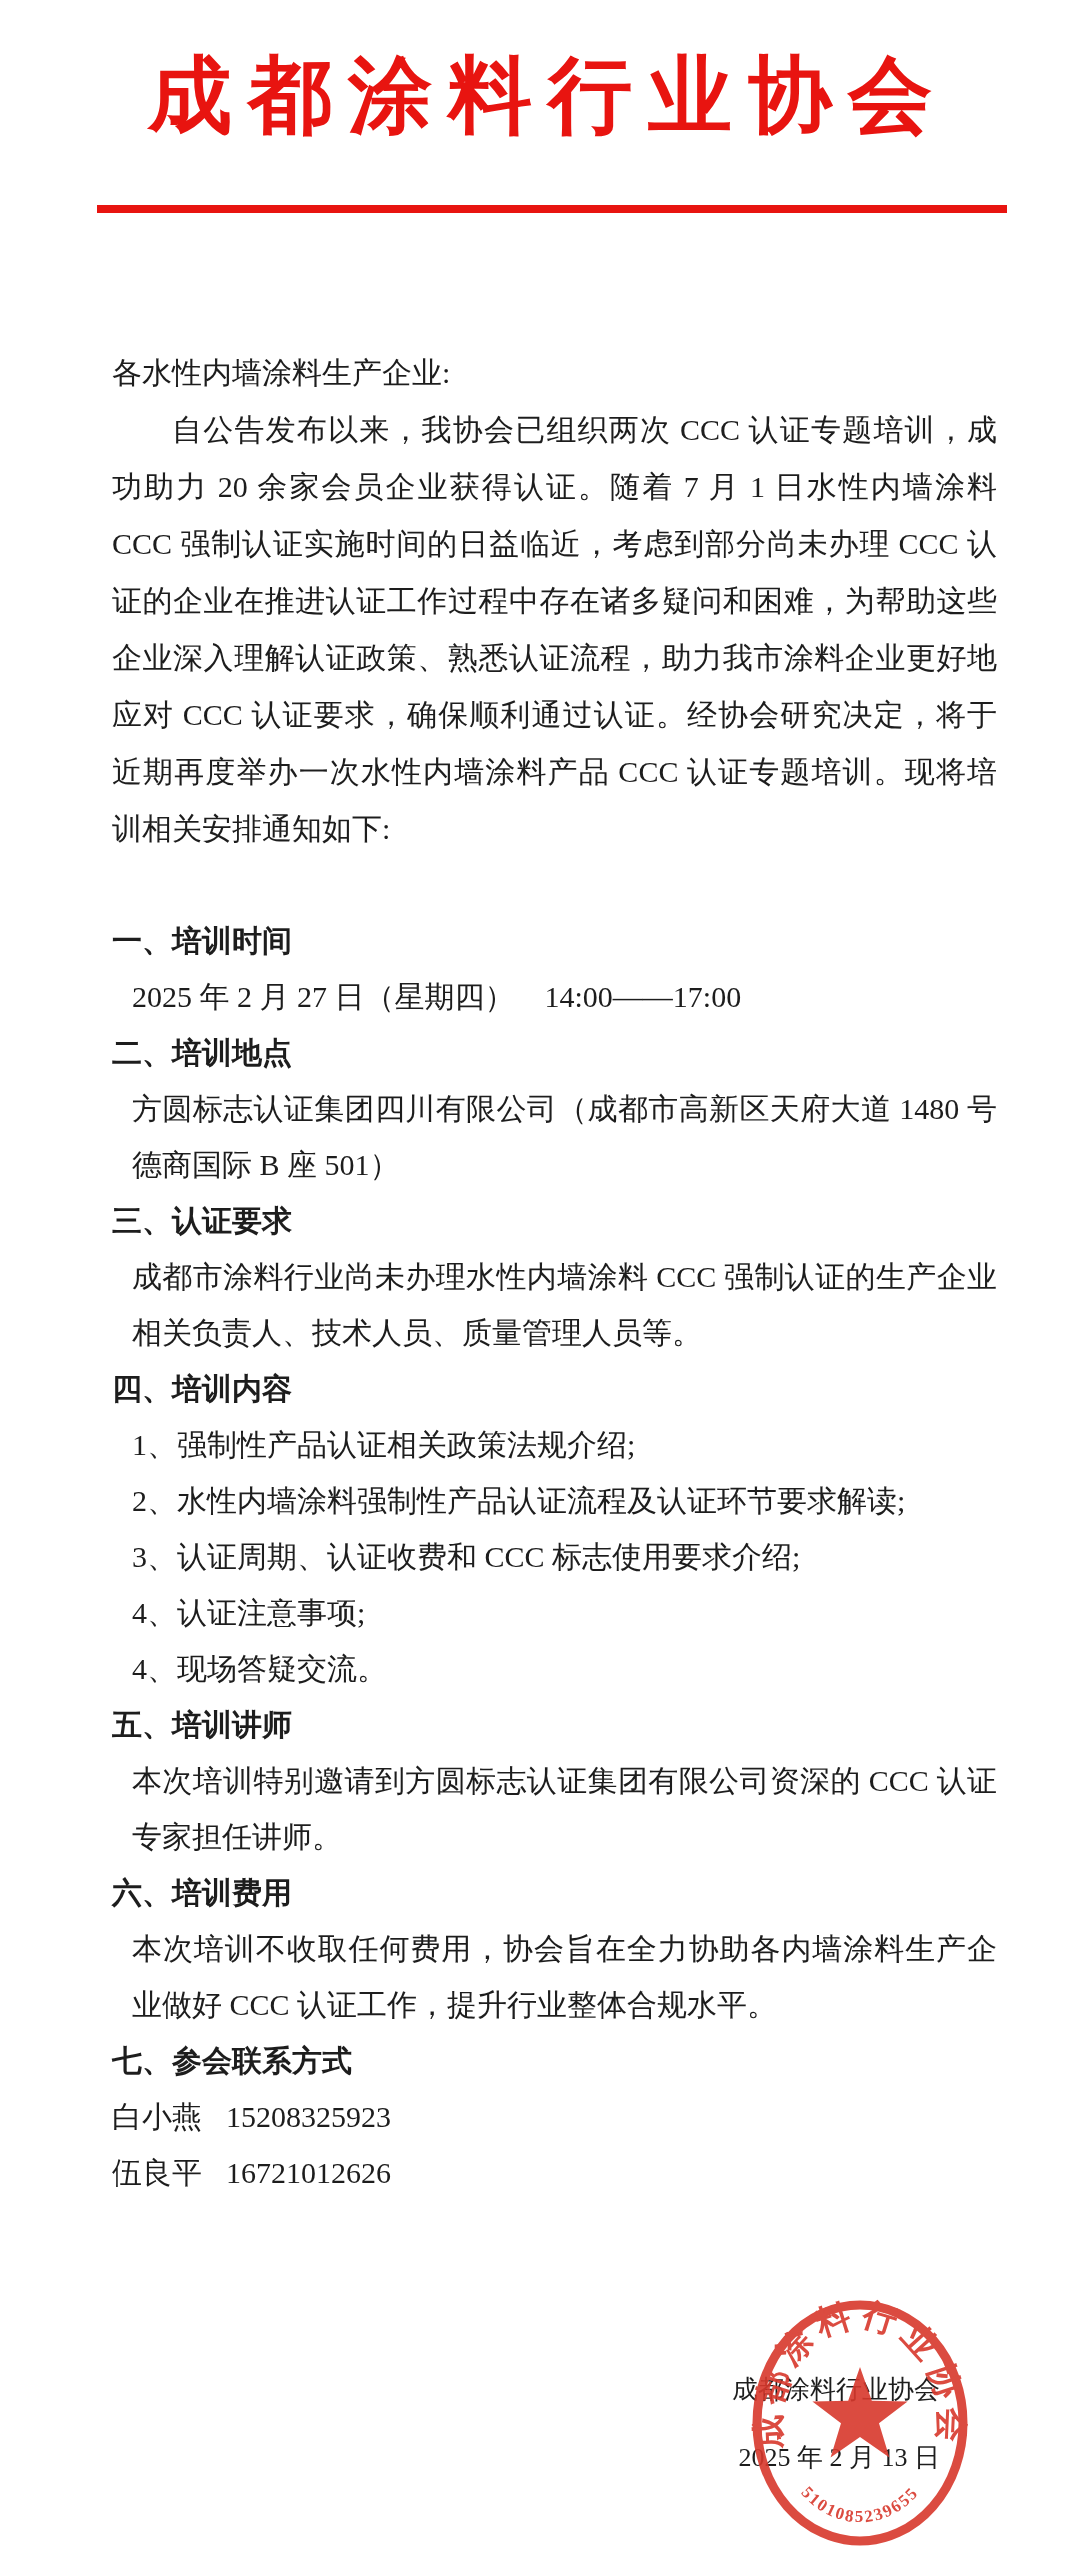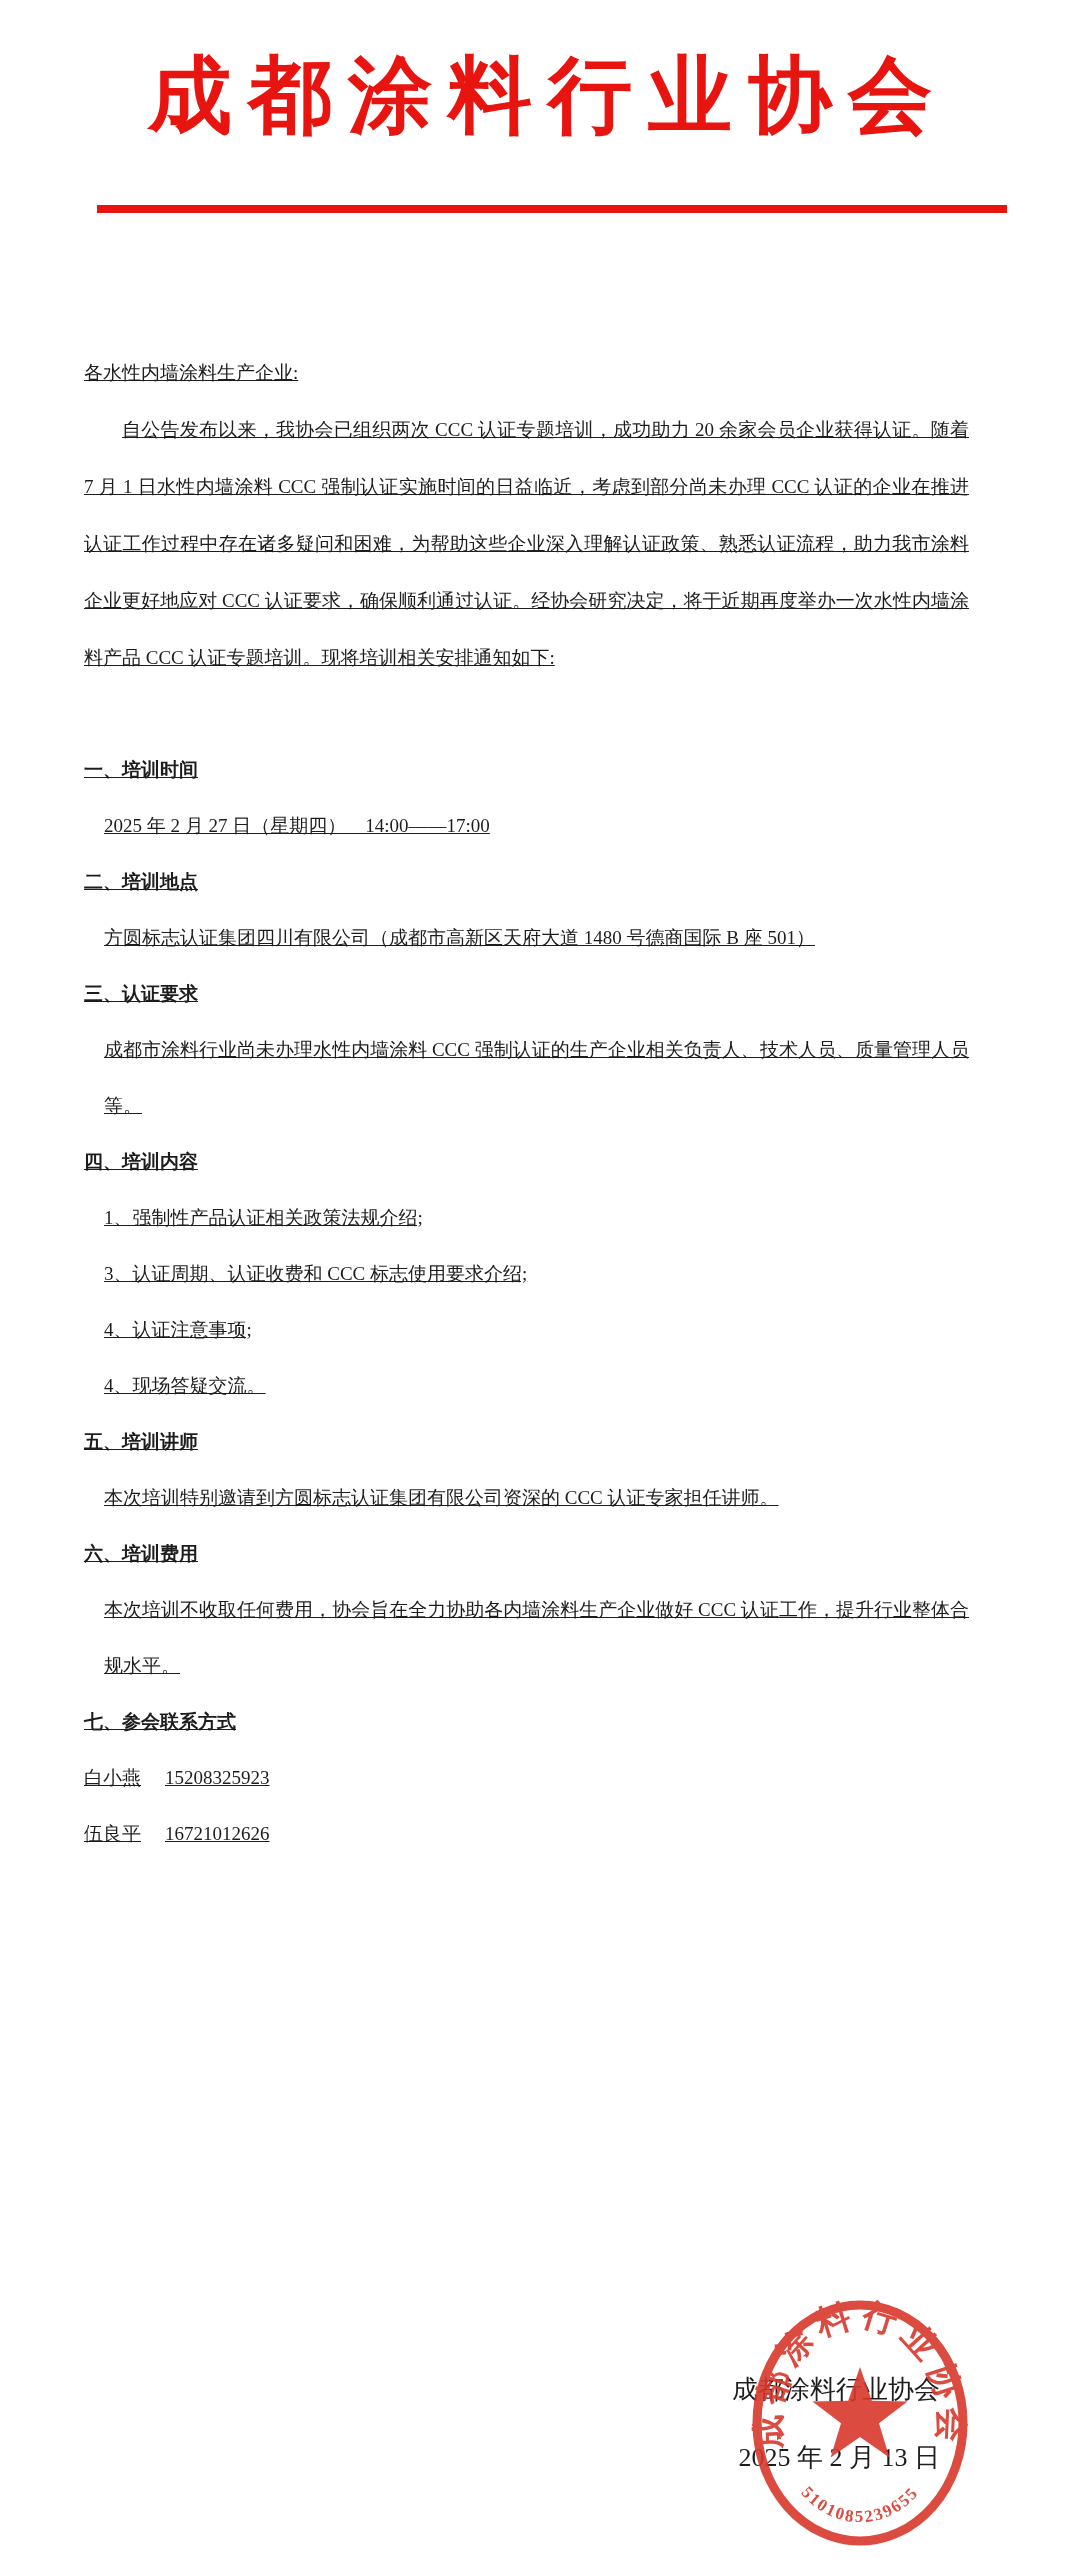--- a/index.html
+++ b/index.html
@@ -11,23 +11,22 @@
   .title{
     position:absolute;top:34px;left:0;right:0;
     text-align:center;font-size:84px;font-weight:700;
     letter-spacing:16px;padding-left:16px;line-height:124px;
     white-space:nowrap;
   }
   .rule{
     position:absolute;top:205px;left:97px;width:910px;height:8px;
   }
   .doc{
-    position:absolute;left:84px;top:344px;width:885px;
-    font-size:19px;
-    text-decoration:underline;
+    position:absolute;left:112px;top:344px;width:885px;
+    font-size:30px;
   }
   .salutation{line-height:57px;}
   .para{line-height:57px;text-indent:2em;text-align:justify;}
   .spacer{height:56px;}
   .heading{line-height:56px;font-weight:700;}
   .spara{line-height:56px;text-align:justify;margin-left:20px;}
   .contact{line-height:56px;display:flex;}
   .contact .phone{margin-left:24px;}
   .signature{
     position:absolute;right:140px;top:2361px;
@@ -51,20 +50,21 @@
     <div class="para">自公告发布以来，我协会已组织两次 CCC 认证专题培训，成功助力 20 余家会员企业获得认证。随着 7 月 1 日水性内墙涂料 CCC 强制认证实施时间的日益临近，考虑到部分尚未办理 CCC 认证的企业在推进认证工作过程中存在诸多疑问和困难，为帮助这些企业深入理解认证政策、熟悉认证流程，助力我市涂料企业更好地应对 CCC 认证要求，确保顺利通过认证。经协会研究决定，将于近期再度举办一次水性内墙涂料产品 CCC 认证专题培训。现将培训相关安排通知如下:</div>
     <div class="spacer"></div>
     <div class="heading">一、培训时间</div>
     <div class="spara">2025 年 2 月 27 日（星期四）　14:00——17:00</div>
     <div class="heading">二、培训地点</div>
     <div class="spara">方圆标志认证集团四川有限公司（成都市高新区天府大道 1480 号德商国际 B 座 501）</div>
     <div class="heading">三、认证要求</div>
     <div class="spara">成都市涂料行业尚未办理水性内墙涂料 CCC 强制认证的生产企业相关负责人、技术人员、质量管理人员等。</div>
     <div class="heading">四、培训内容</div>
     <div class="spara">1、强制性产品认证相关政策法规介绍;</div>
+    <div class="spara">2、水性内墙涂料强制性产品认证流程及认证环节要求解读;</div>
     <div class="spara">3、认证周期、认证收费和 CCC 标志使用要求介绍;</div>
     <div class="spara">4、认证注意事项;</div>
     <div class="spara">4、现场答疑交流。</div>
     <div class="heading">五、培训讲师</div>
     <div class="spara">本次培训特别邀请到方圆标志认证集团有限公司资深的 CCC 认证专家担任讲师。</div>
     <div class="heading">六、培训费用</div>
     <div class="spara">本次培训不收取任何费用，协会旨在全力协助各内墙涂料生产企业做好 CCC 认证工作，提升行业整体合规水平。</div>
     <div class="heading">七、参会联系方式</div>
     <div class="contact">
       <span>白小燕</span>

